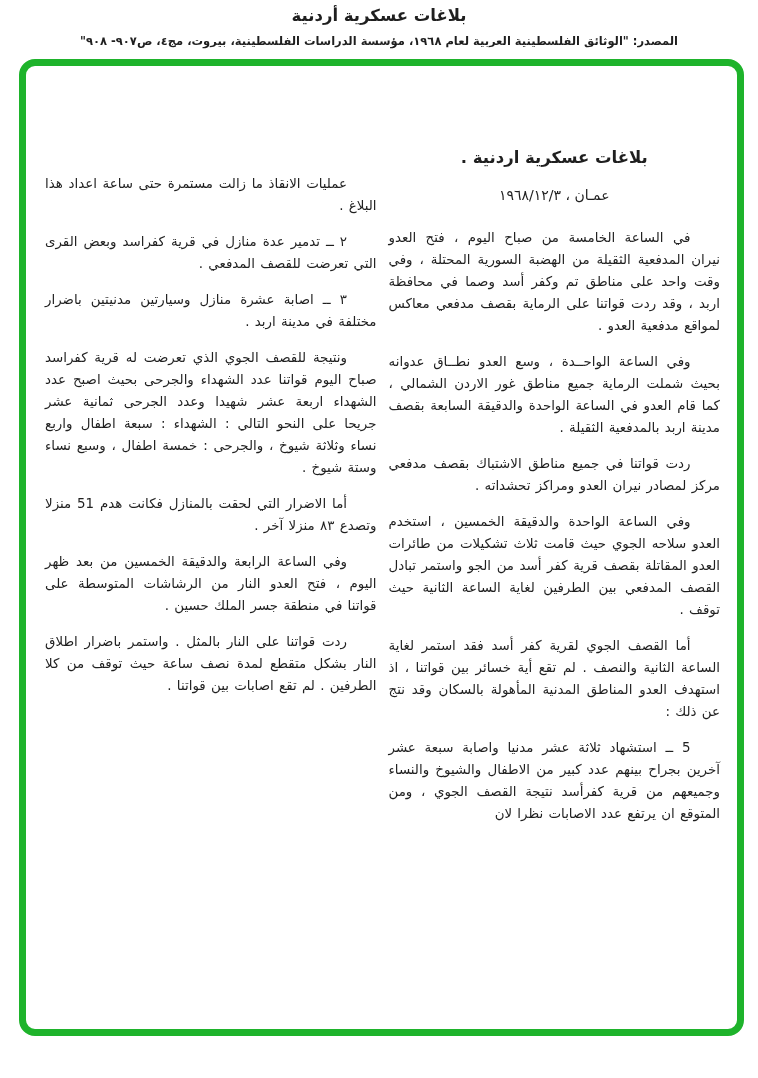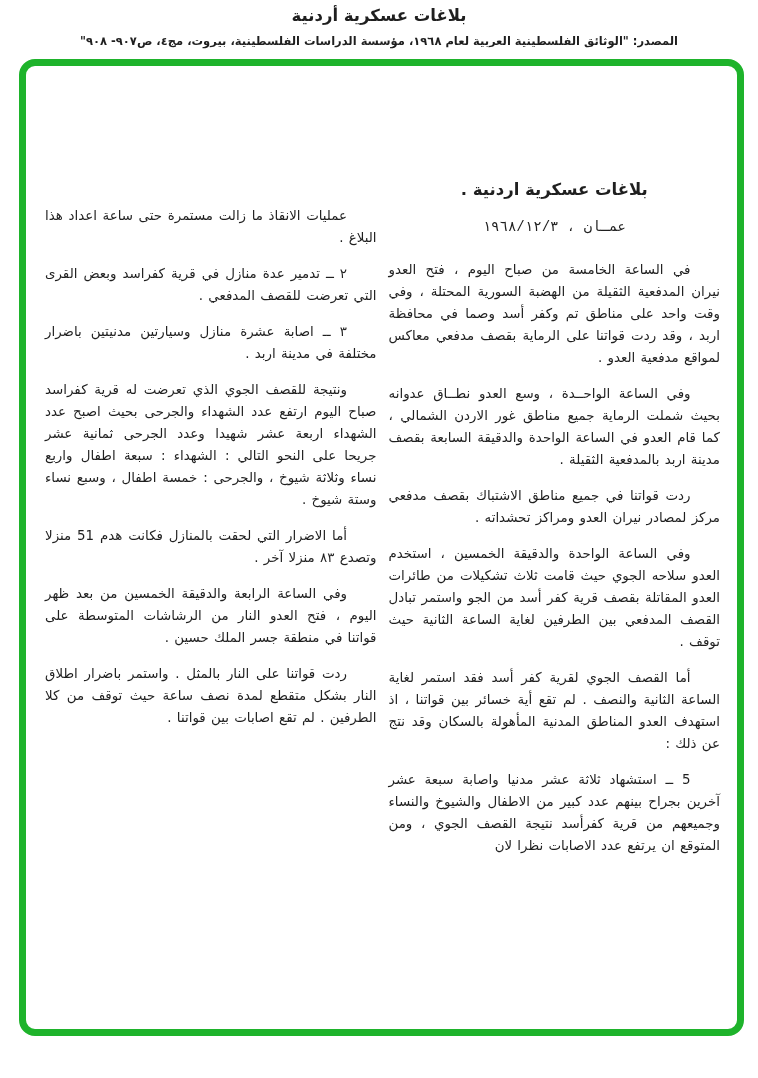--- a/index.html
+++ b/index.html
@@ -22,28 +22,28 @@
     margin:10px 14px 0 19px;
     width:725px;height:977px;
     border:7px solid #1eb32b;
     border-radius:16px;
     background:#ffffff;
   }
   .columns{
     direction:rtl;
     display:flex;
     gap:12px;
-    padding:113px 17px 0 19px;
+    padding:81px 17px 0 19px;
   }
   .col{flex:1 1 0;min-width:0;}
   .col-title{
     text-align:center;font-weight:bold;font-size:16.5px;margin:0;line-height:22px;
   }
   .dateline{
-    text-align:center;font-size:14px;margin-top:16px;line-height:20px;font-family:Liberation Mono, monospace;
+    text-align:center;font-size:14px;margin-top:16px;line-height:20px;
   }
   .paras{margin-top:22px;}
   .para{
     margin:0 0 14px 0;
     font-size:13.4px;
     line-height:22px;
     text-align:justify;
     text-indent:2.2em;
     word-spacing:1px;
   }
@@ -74,21 +74,21 @@
           <p class="para">أما القصف الجوي لقرية كفر أسد فقد استمر لغاية الساعة الثانية والنصف . لم تقع أية خسائر بين قواتنا ، اذ استهدف العدو المناطق المدنية المأهولة بالسكان وقد نتج عن ذلك :</p>
           <p class="para">5 ــ استشهاد ثلاثة عشر مدنيا واصابة سبعة عشر آخرين بجراح بينهم عدد كبير من الاطفال والشيوخ والنساء وجميعهم من قرية كفرأسد نتيجة القصف الجوي ، ومن المتوقع ان يرتفع عدد الاصابات نظرا لان</p>
         </div>
     </section>
 
     <section class="col col-left">
       <div class="paras">
           <p class="para">عمليات الانقاذ ما زالت مستمرة حتى ساعة اعداد هذا البلاغ .</p>
           <p class="para">٢ ــ تدمير عدة منازل في قرية كفراسد وبعض القرى التي تعرضت للقصف المدفعي .</p>
           <p class="para">٣ ــ اصابة عشرة منازل وسيارتين مدنيتين باضرار مختلفة في مدينة اربد .</p>
-          <p class="para">ونتيجة للقصف الجوي الذي تعرضت له قرية كفراسد صباح اليوم ارتفع عدد الشهداء والجرحى بحيث اصبح عدد الشهداء اربعة عشر شهيدا وعدد الجرحى ثمانية عشر جريحا على النحو التالي : الشهداء : سبعة اطفال واربع نساء وثلاثة شيوخ ، والجرحى : خمسة اطفال ، وسبع نساء وستة شيوخ .</p>
+          <p class="para">ونتيجة للقصف الجوي الذي تعرضت له قرية كفراسد صباح اليوم قواتنا عدد الشهداء والجرحى بحيث اصبح عدد الشهداء اربعة عشر شهيدا وعدد الجرحى ثمانية عشر جريحا على النحو التالي : الشهداء : سبعة اطفال واربع نساء وثلاثة شيوخ ، والجرحى : خمسة اطفال ، وسبع نساء وستة شيوخ .</p>
           <p class="para">أما الاضرار التي لحقت بالمنازل فكانت هدم 51 منزلا وتصدع ٨٣ منزلا آخر .</p>
           <p class="para">وفي الساعة الرابعة والدقيقة الخمسين من بعد ظهر اليوم ، فتح العدو النار من الرشاشات المتوسطة على قواتنا في منطقة جسر الملك حسين .</p>
           <p class="para">ردت قواتنا على النار بالمثل . واستمر باضرار اطلاق النار بشكل متقطع لمدة نصف ساعة حيث توقف من كلا الطرفين . لم تقع اصابات بين قواتنا .</p>
         </div>
     </section>
 
   </div>
 </div>
 
 </body></html>

